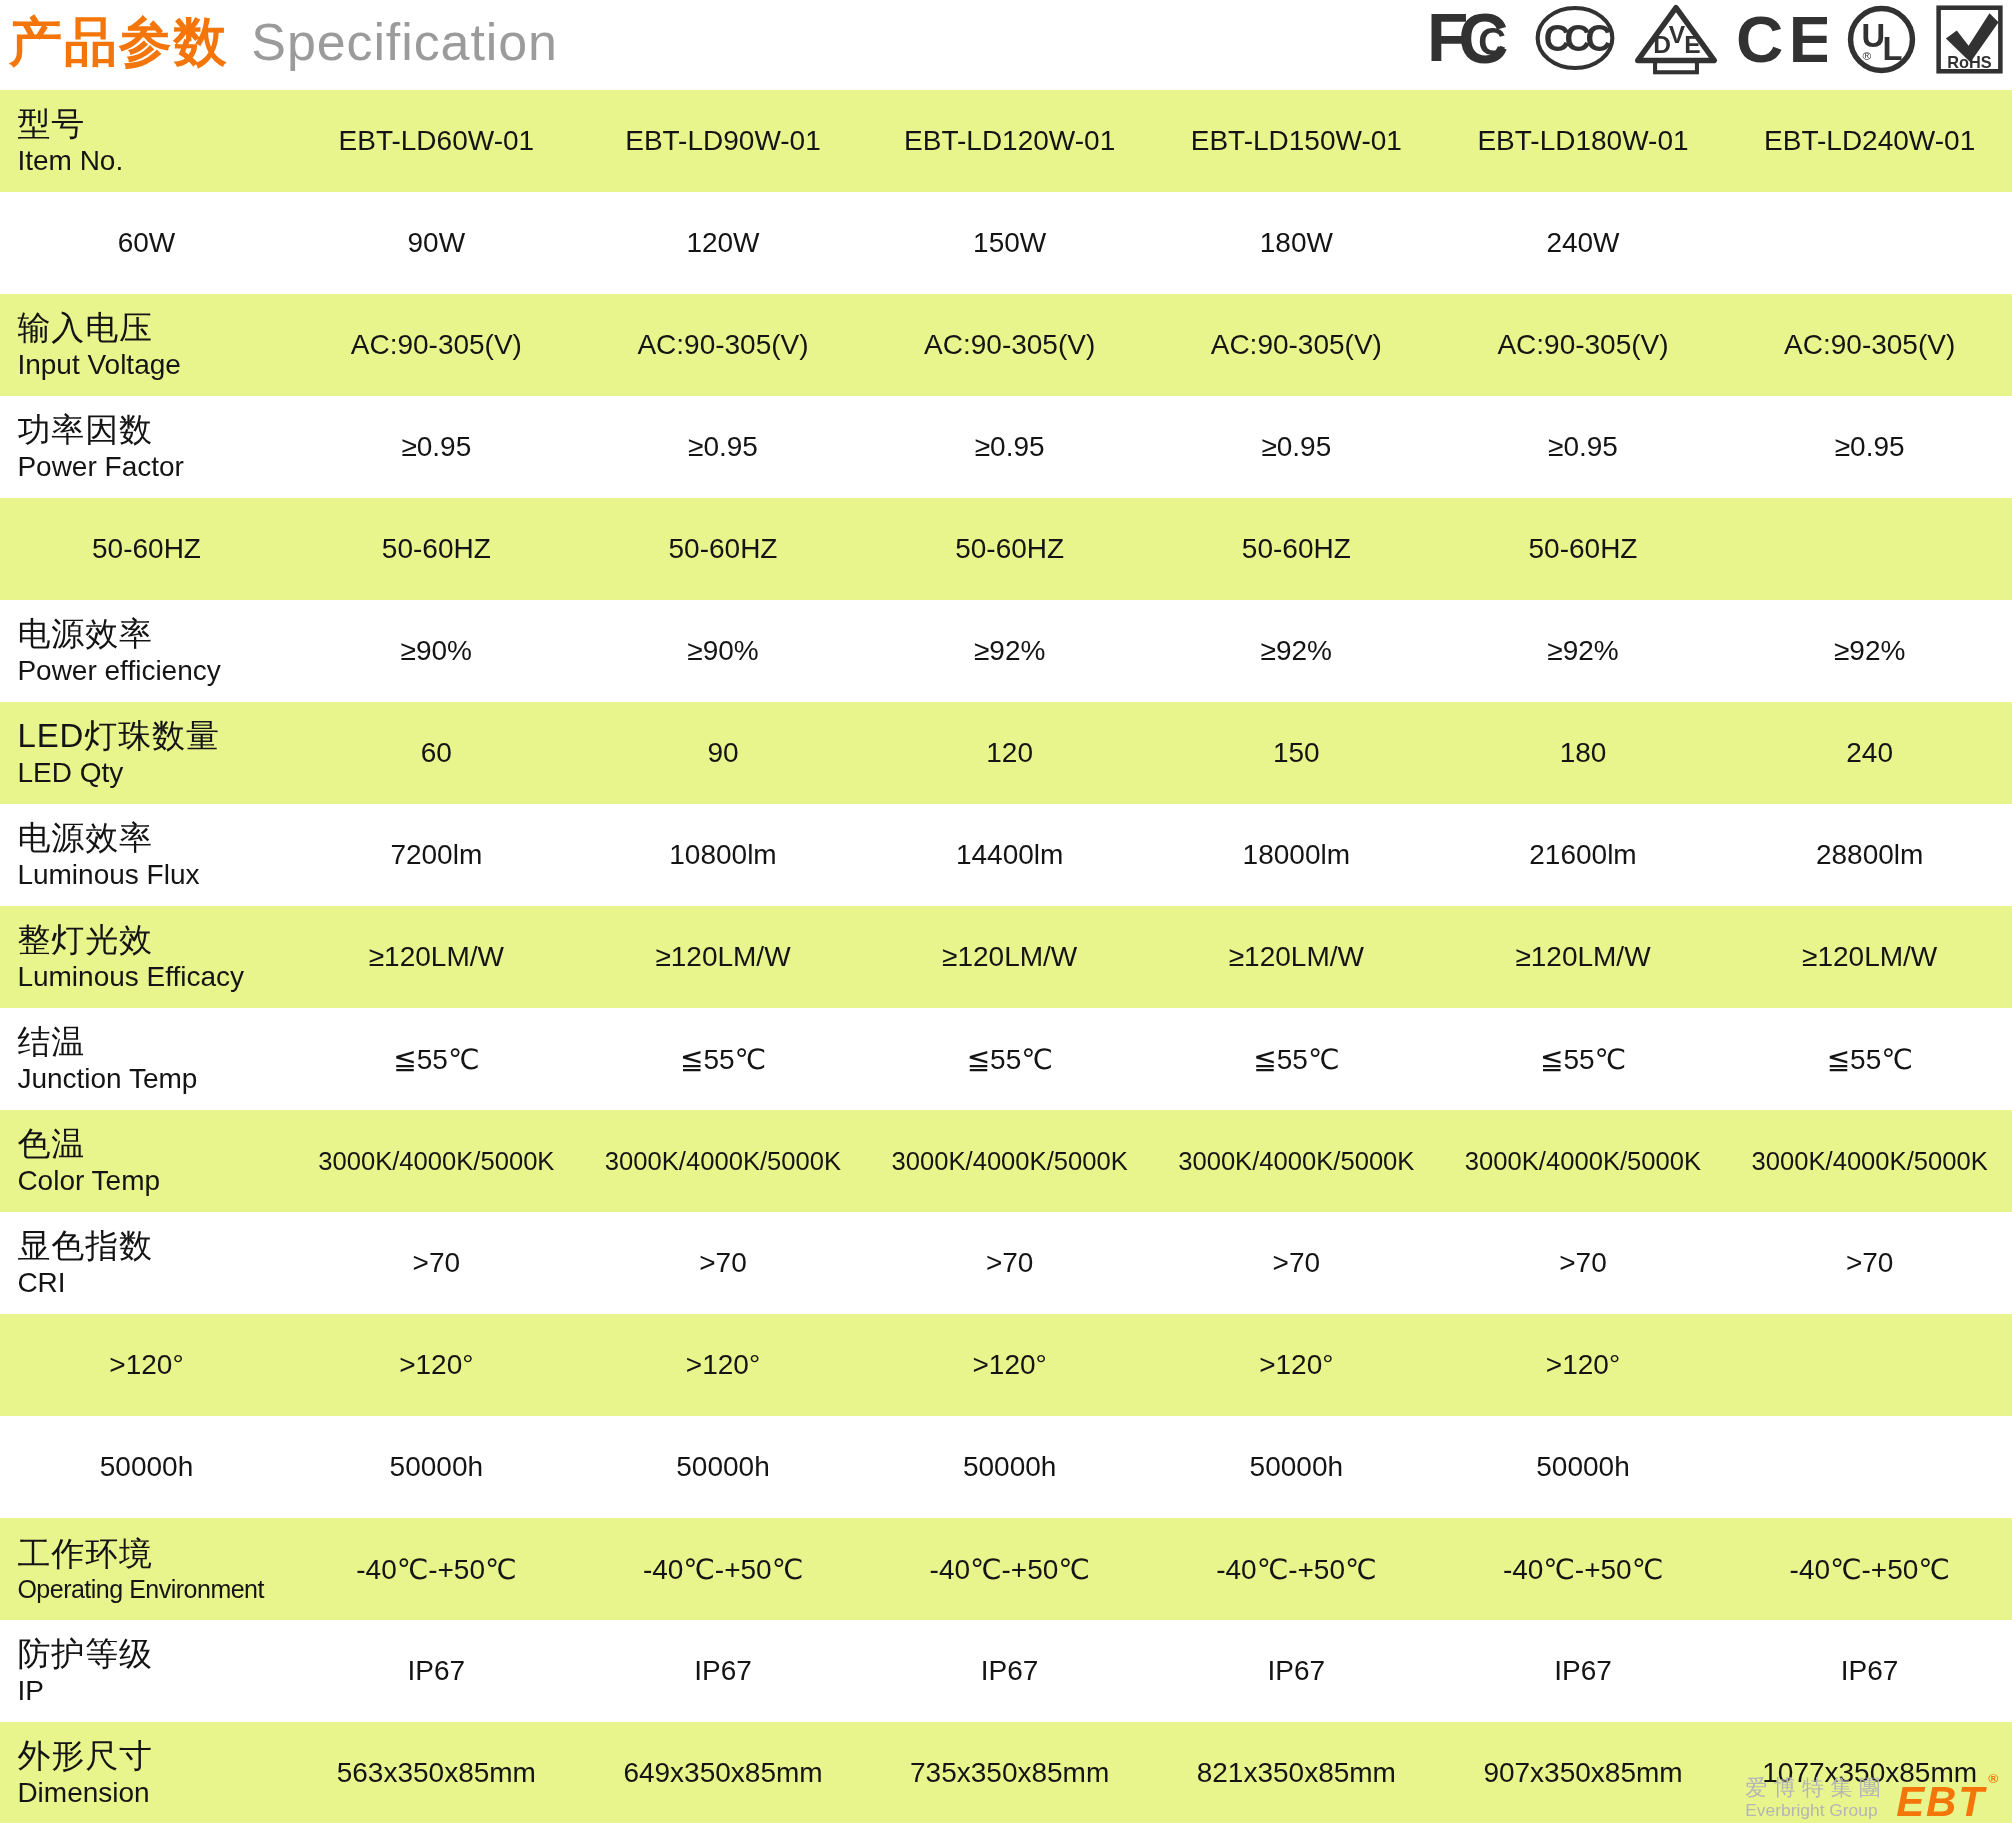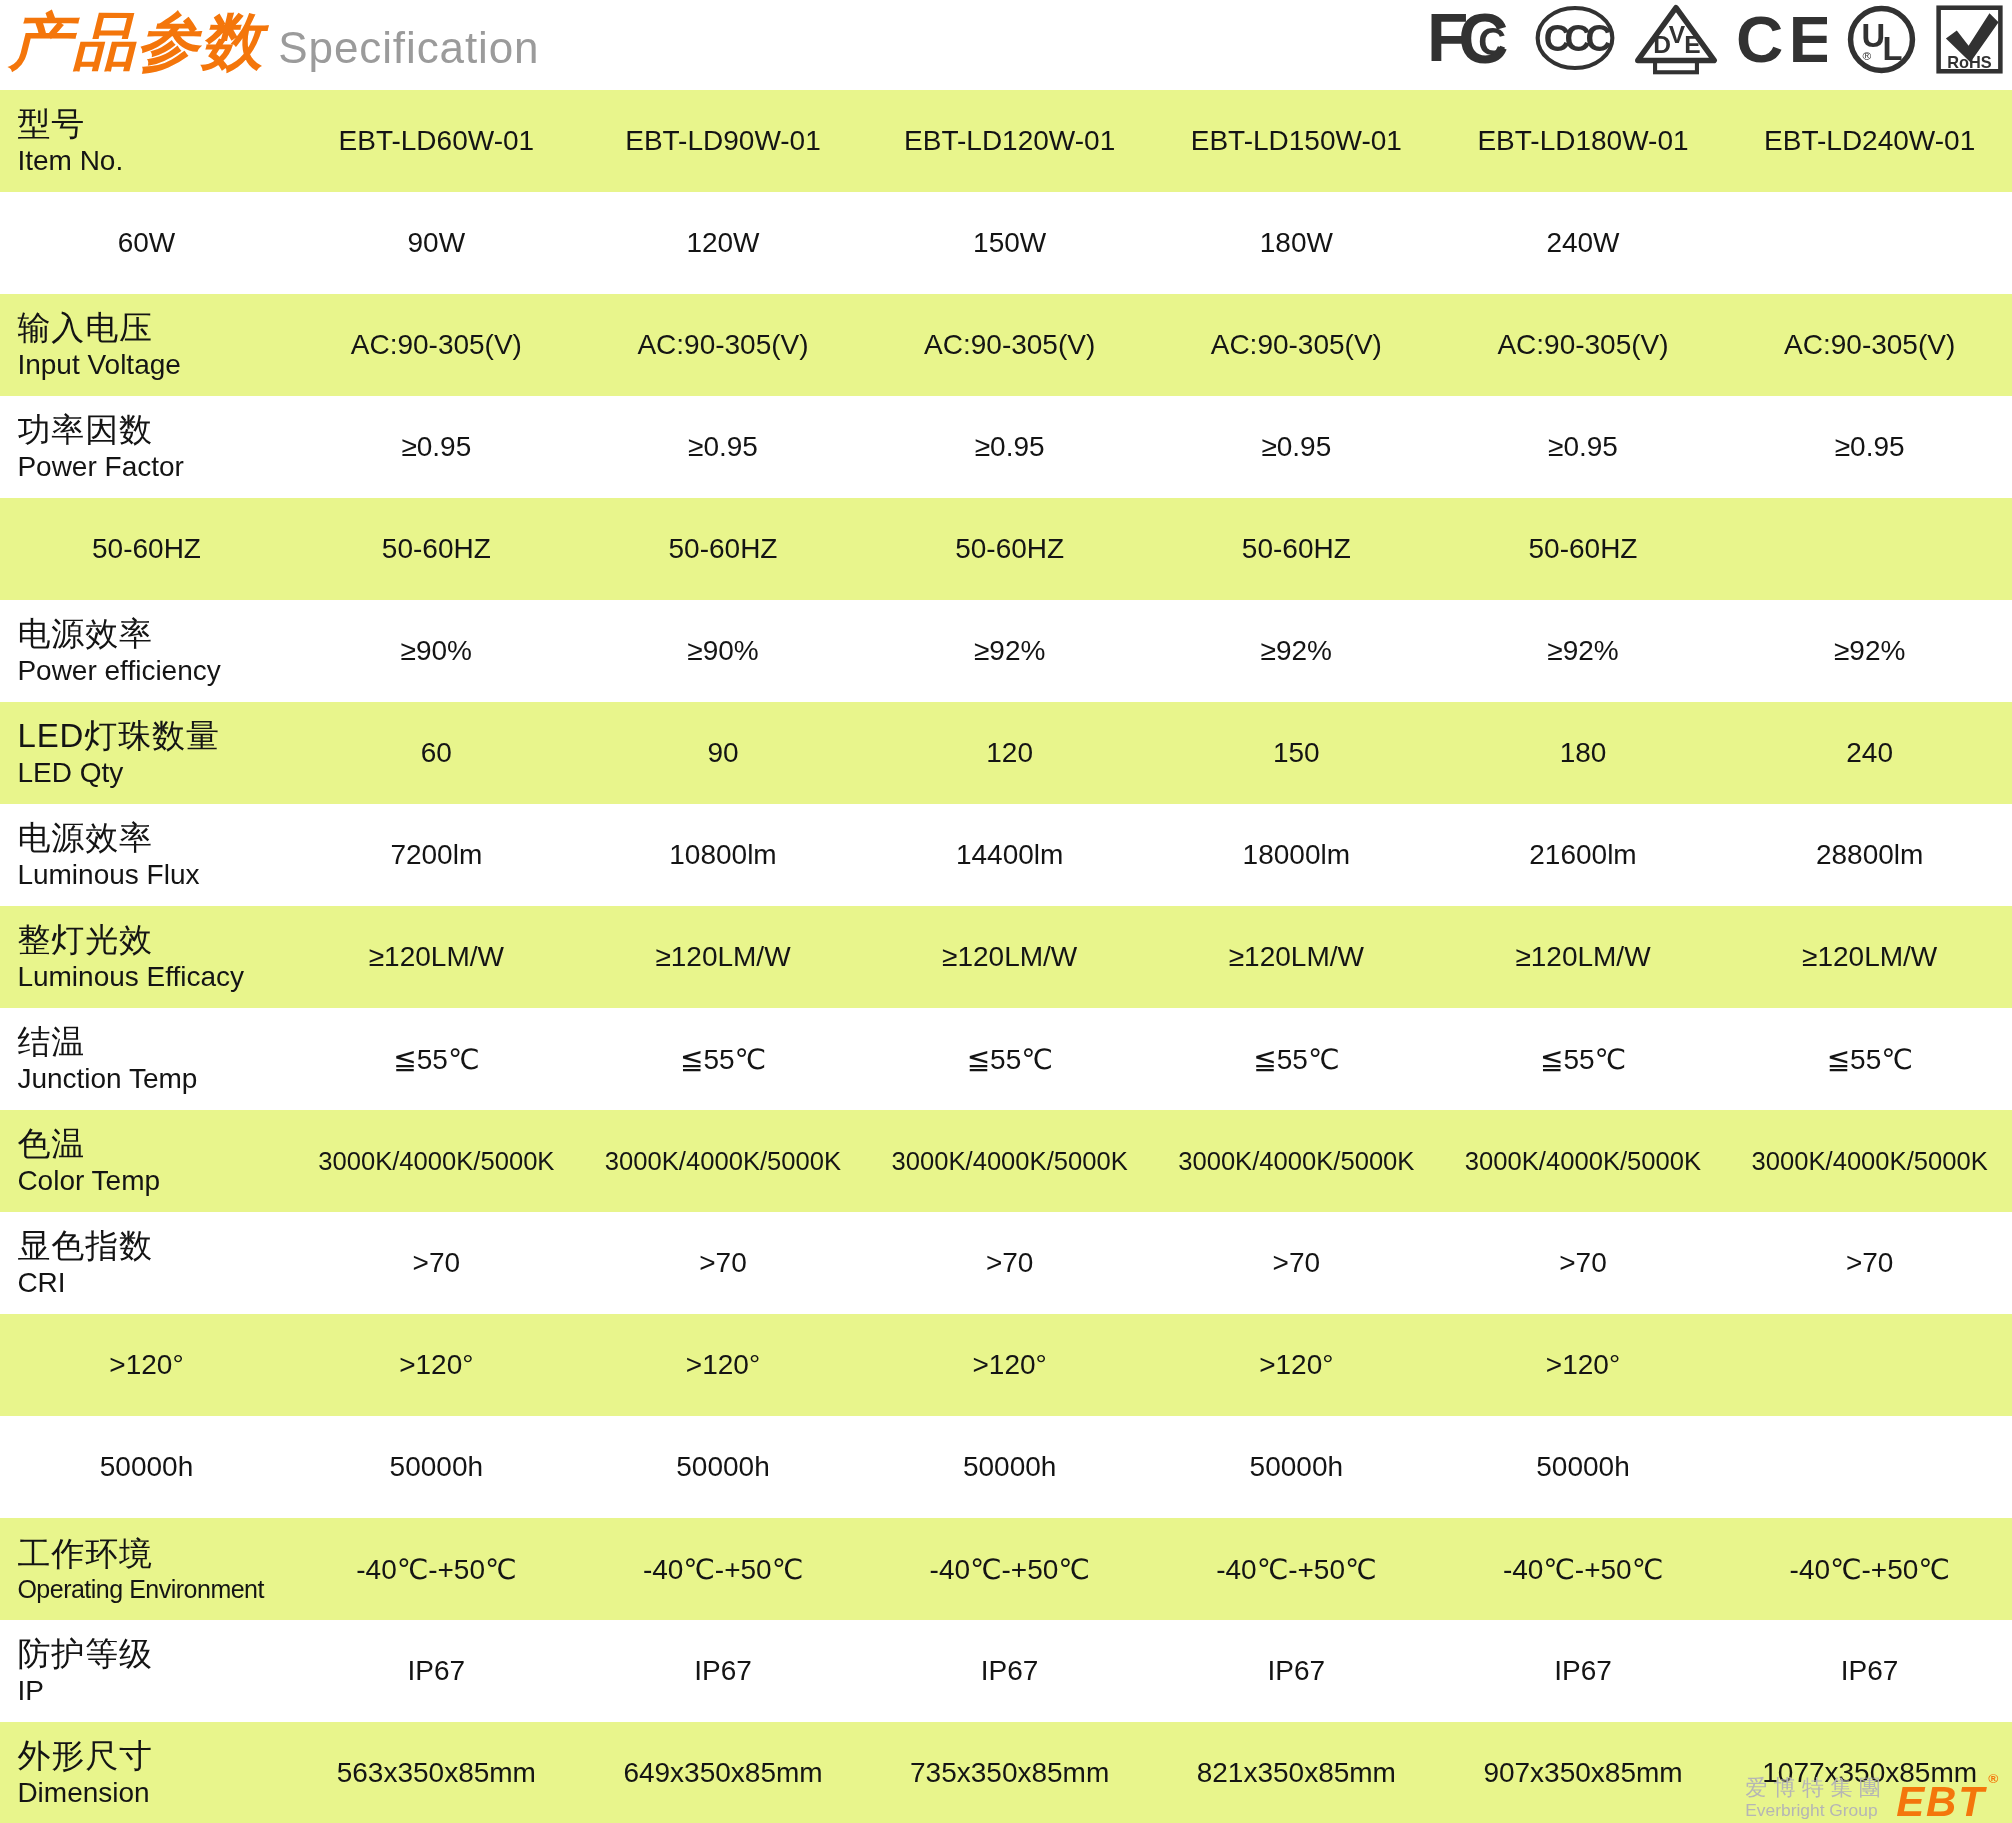--- a/index.html
+++ b/index.html
@@ -6,22 +6,22 @@
   html,body { margin:0; padding:0; background:#ffffff; }
   body {
     width:2013px; height:1824px; position:relative; overflow:hidden;
     font-family:"Liberation Sans","DejaVu Sans",sans-serif;
     color:var(--text,#141414);
   }
 
   
   .header { position:relative; height:90px; width:100%; }
   .title { position:absolute; left:9.1px; top:0; white-space:nowrap; line-height:84px; }
-  .title-zh { color:var(--accent,#F4760B); font-size:62px; font-weight:bold; letter-spacing:1.8px;font-style:italic; }
-  .title-en { color:var(--gray-title,#9B9B9B); font-size:44px; font-weight:normal; margin-left:14px; letter-spacing:0.9px; }
+  .title-zh { color:var(--accent,#F4760B); font-size:53px; font-weight:bold; letter-spacing:1.8px; }
+  .title-en { color:var(--gray-title,#9B9B9B); font-size:52px; font-weight:normal; margin-left:23px; letter-spacing:0.9px; }
   .certs { position:absolute; right:9.1px; top:3.7px; display:flex; gap:18.3px; align-items:flex-start; }
   .certs svg { display:block; }
   .certs text { font-family:"Liberation Sans","DejaVu Sans",sans-serif; fill:var(--icon,#323232); }
   .certs .stroke { stroke:var(--icon,#323232); fill:none; }
   .certs .fill { fill:var(--icon,#323232); }
 
   
   .spec-table { display:flex; flex-direction:column; height:1734px; width:100%; }
   .row { flex:1; display:grid; grid-template-columns:293px repeat(6,1fr); align-items:center; }
   .row:nth-child(odd) { background:var(--row-hl,#E8F58C); }

